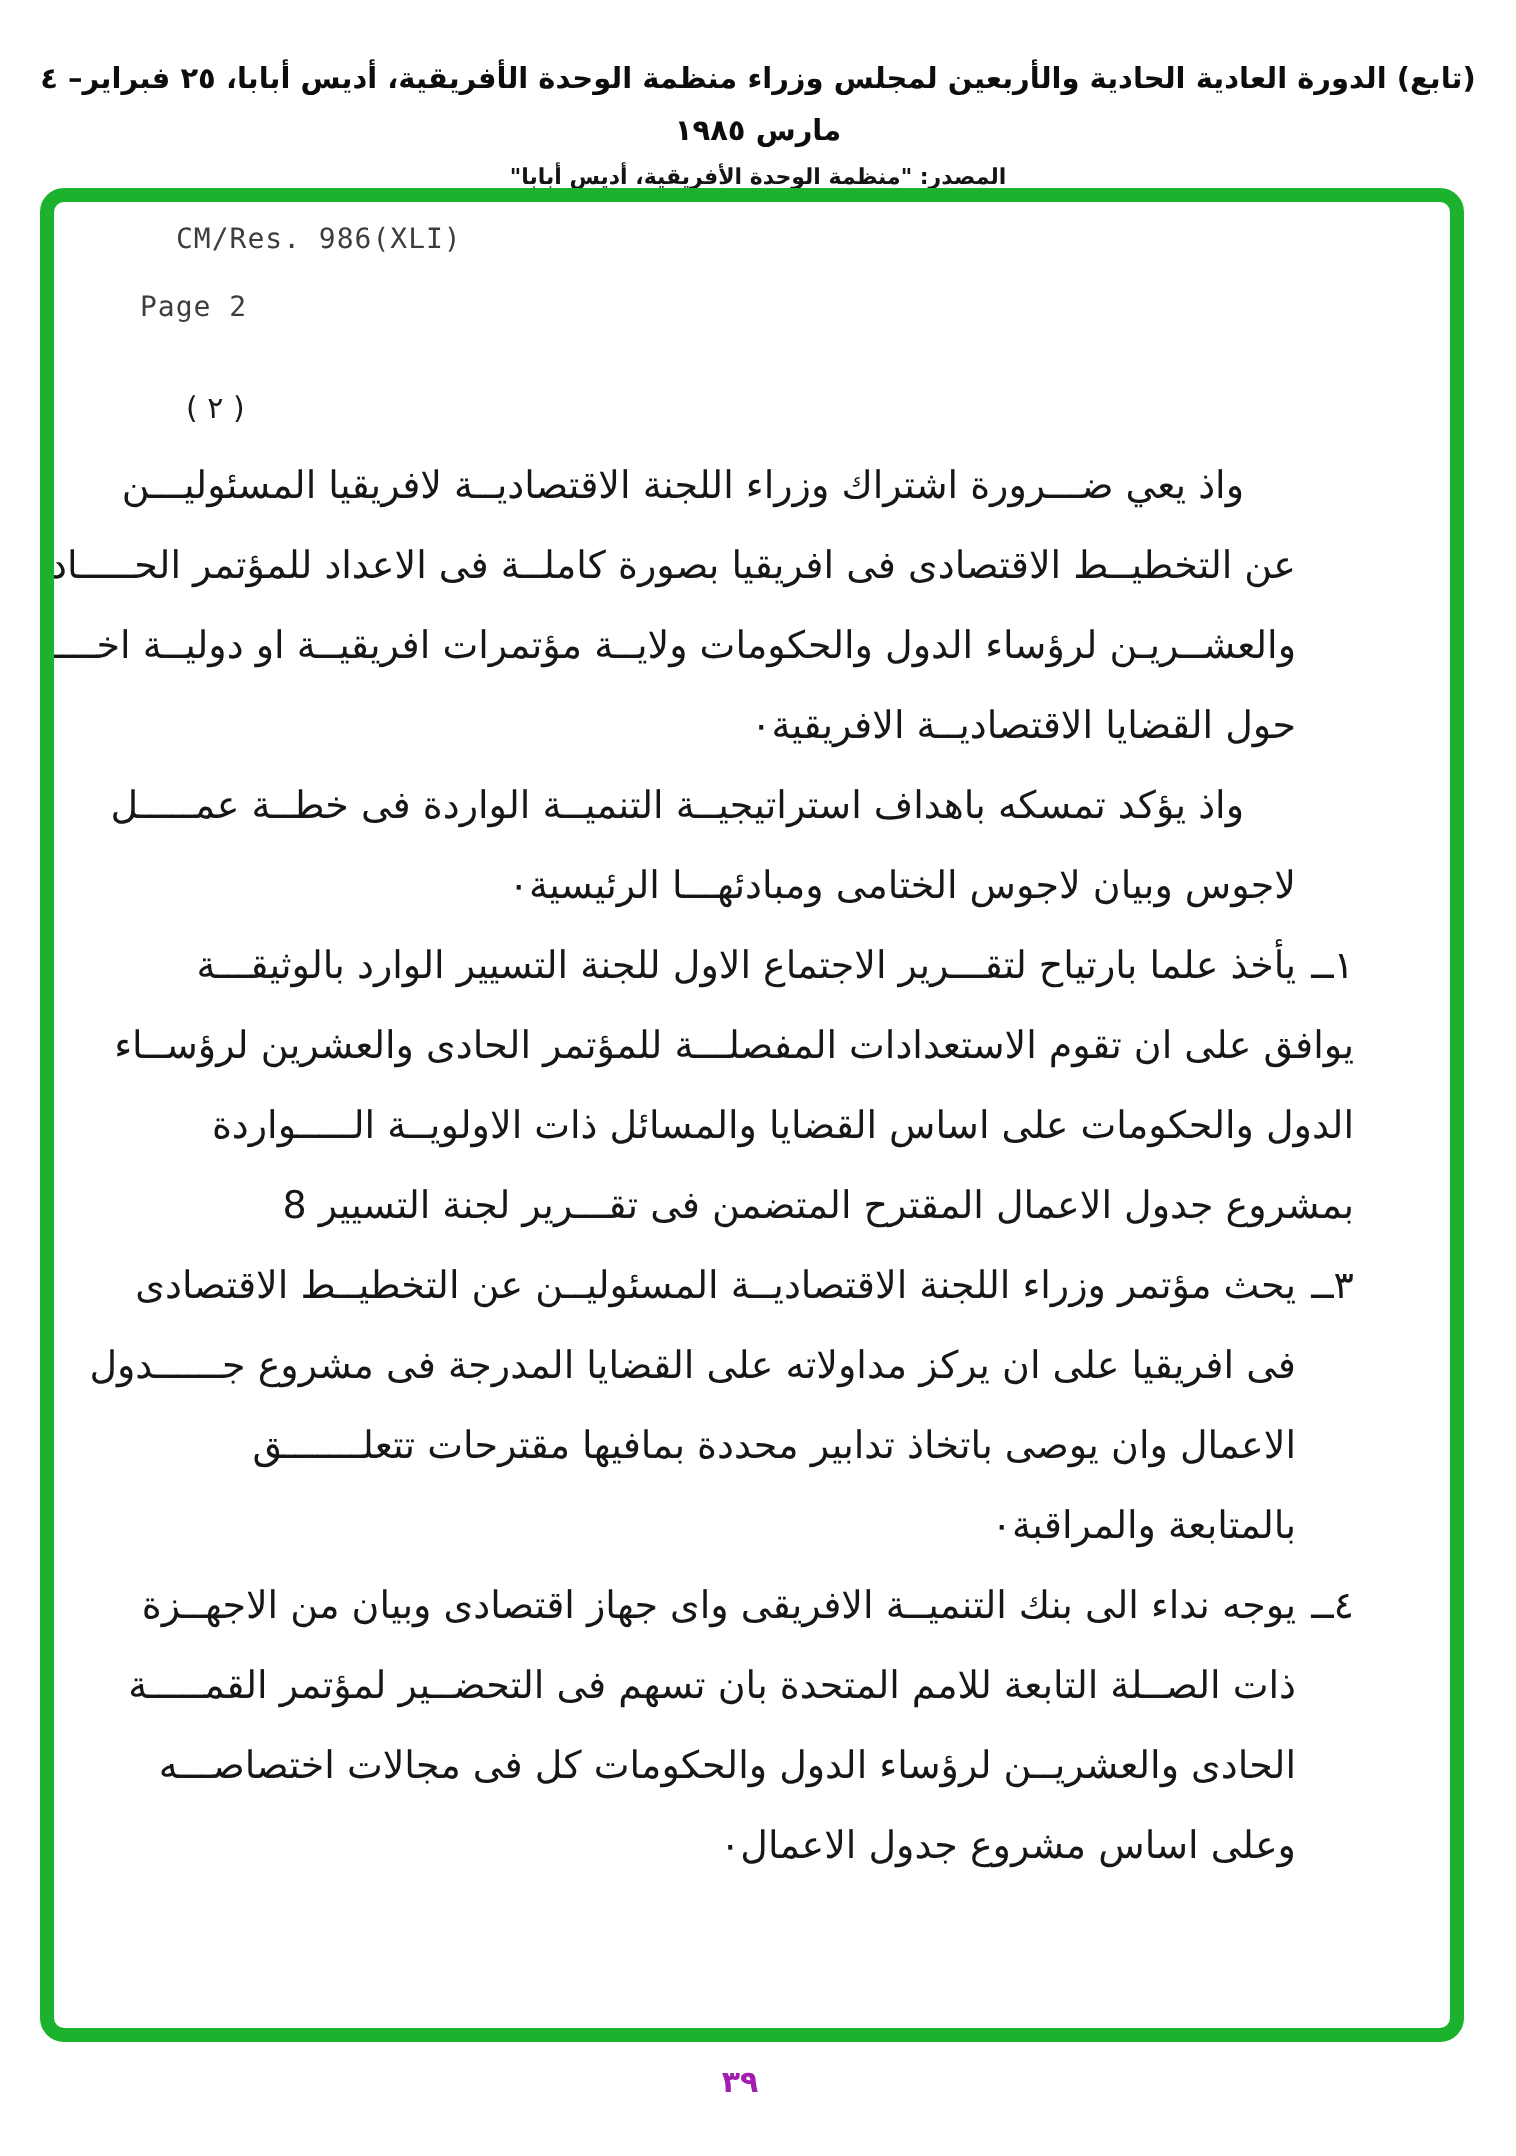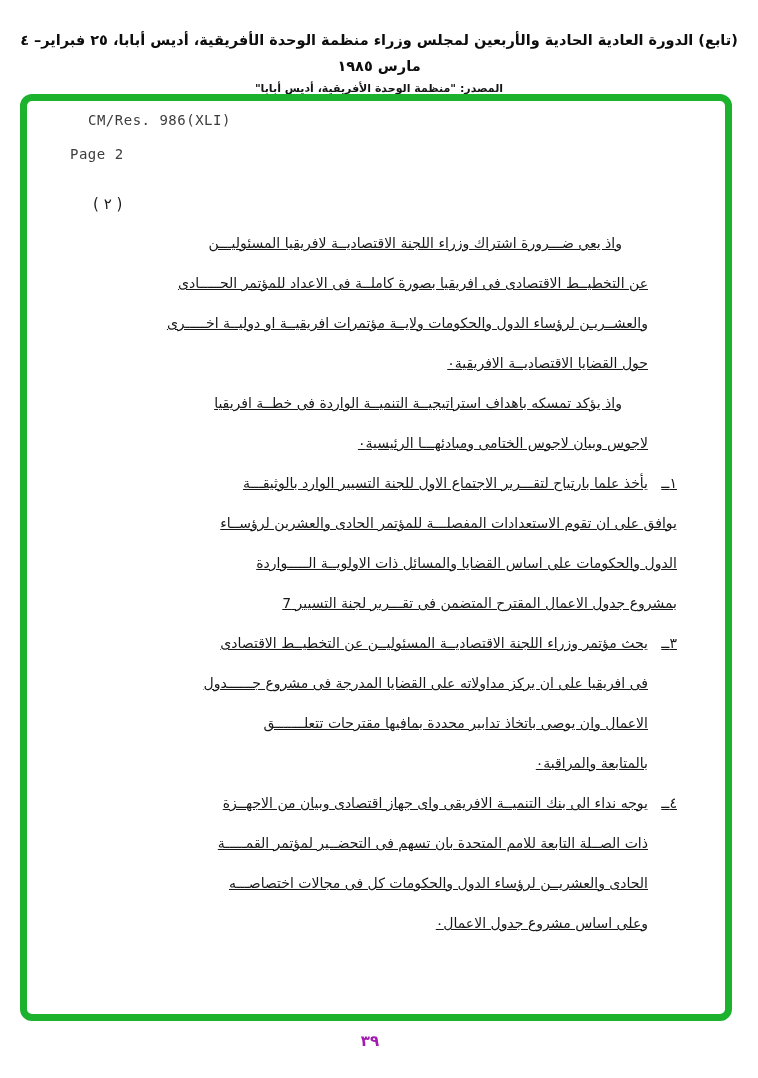--- a/index.html
+++ b/index.html
@@ -68,23 +68,22 @@
     display: block;
     font-size: 15px;
     color: #1a1a1a;
     line-height: 24px;
   }
   
   .doc-body {
     direction: rtl;
     margin-top: 7px;
     padding-right: 48px;
-    font-size: 14px;
+    font-size: 19px;
     color: #171717;
-    text-decoration: underline;
   }
   .line {
     line-height: 40px;
     white-space: nowrap;
     text-align: right;
   }
   .para { margin: 0 29px 0 0; }
   .para .line.first { text-indent: 26px; }
   .item { display: flex; }
   .item .num-col {
@@ -126,36 +125,36 @@
       <div class="doc-body">
 
         <div class="para">
           <div class="line first">واذ يعي ضـــرورة اشتراك  وزراء اللجنة الاقتصاديــة لافريقيا المسئوليـــن</div>
           <div class="line">عن التخطيــط الاقتصادى فى افريقيا بصورة  كاملــة فى الاعداد للمؤتمر الحـــــادى</div>
           <div class="line">والعشــريـن لرؤساء الدول والحكومات  ولايــة مؤتمرات افريقيــة او دوليــة اخـــــرى</div>
           <div class="line">حول القضايا الاقتصاديــة الافريقية٠</div>
         </div>
 
         <div class="para">
-          <div class="line first">واذ يؤكد تمسكه باهداف  استراتيجيــة التنميــة الواردة فى خطــة افريقيا</div>
+          <div class="line first">واذ يؤكد تمسكه باهداف  استراتيجيــة التنميــة الواردة فى خطــة عمـــــل</div>
           <div class="line">لاجوس وبيان لاجوس الختامى ومبادئهـــا الرئيسية٠</div>
         </div>
 
         <div class="item">
           <div class="num-col line">١ــ</div>
           <div class="txt-col">
             <div class="line">يأخذ علما بارتياح لتقـــرير الاجتماع الاول للجنة التسيير الوارد بالوثيقـــة</div>
           </div>
         </div>
 
         <div class="item">
           <div class="txt-col">
             <div class="line">يوافق على ان تقوم الاستعدادات المفصلـــة للمؤتمر الحادى والعشرين لرؤســاء</div>
             <div class="line">الدول والحكومات على اساس  القضايا  والمسائل ذات الاولويــة الـــــواردة</div>
-            <div class="line">بمشروع جدول الاعمال المقترح  المتضمن  فى تقـــرير لجنة التسيير 7</div>
+            <div class="line">بمشروع جدول الاعمال المقترح  المتضمن  فى تقـــرير لجنة التسيير 8</div>
           </div>
         </div>
 
         <div class="item">
           <div class="num-col line">٣ــ</div>
           <div class="txt-col">
             <div class="line">يحث مؤتمر وزراء اللجنة الاقتصاديــة المسئوليــن عن  التخطيــط الاقتصادى</div>
             <div class="line">فى افريقيا على ان يركز  مداولاته على القضايا  المدرجة فى مشروع جــــــدول</div>
             <div class="line">الاعمال  وان يوصى باتخاذ تدابير محددة بمافيها مقترحات  تتعلـــــــق</div>
             <div class="line">بالمتابعة والمراقبة٠</div>

